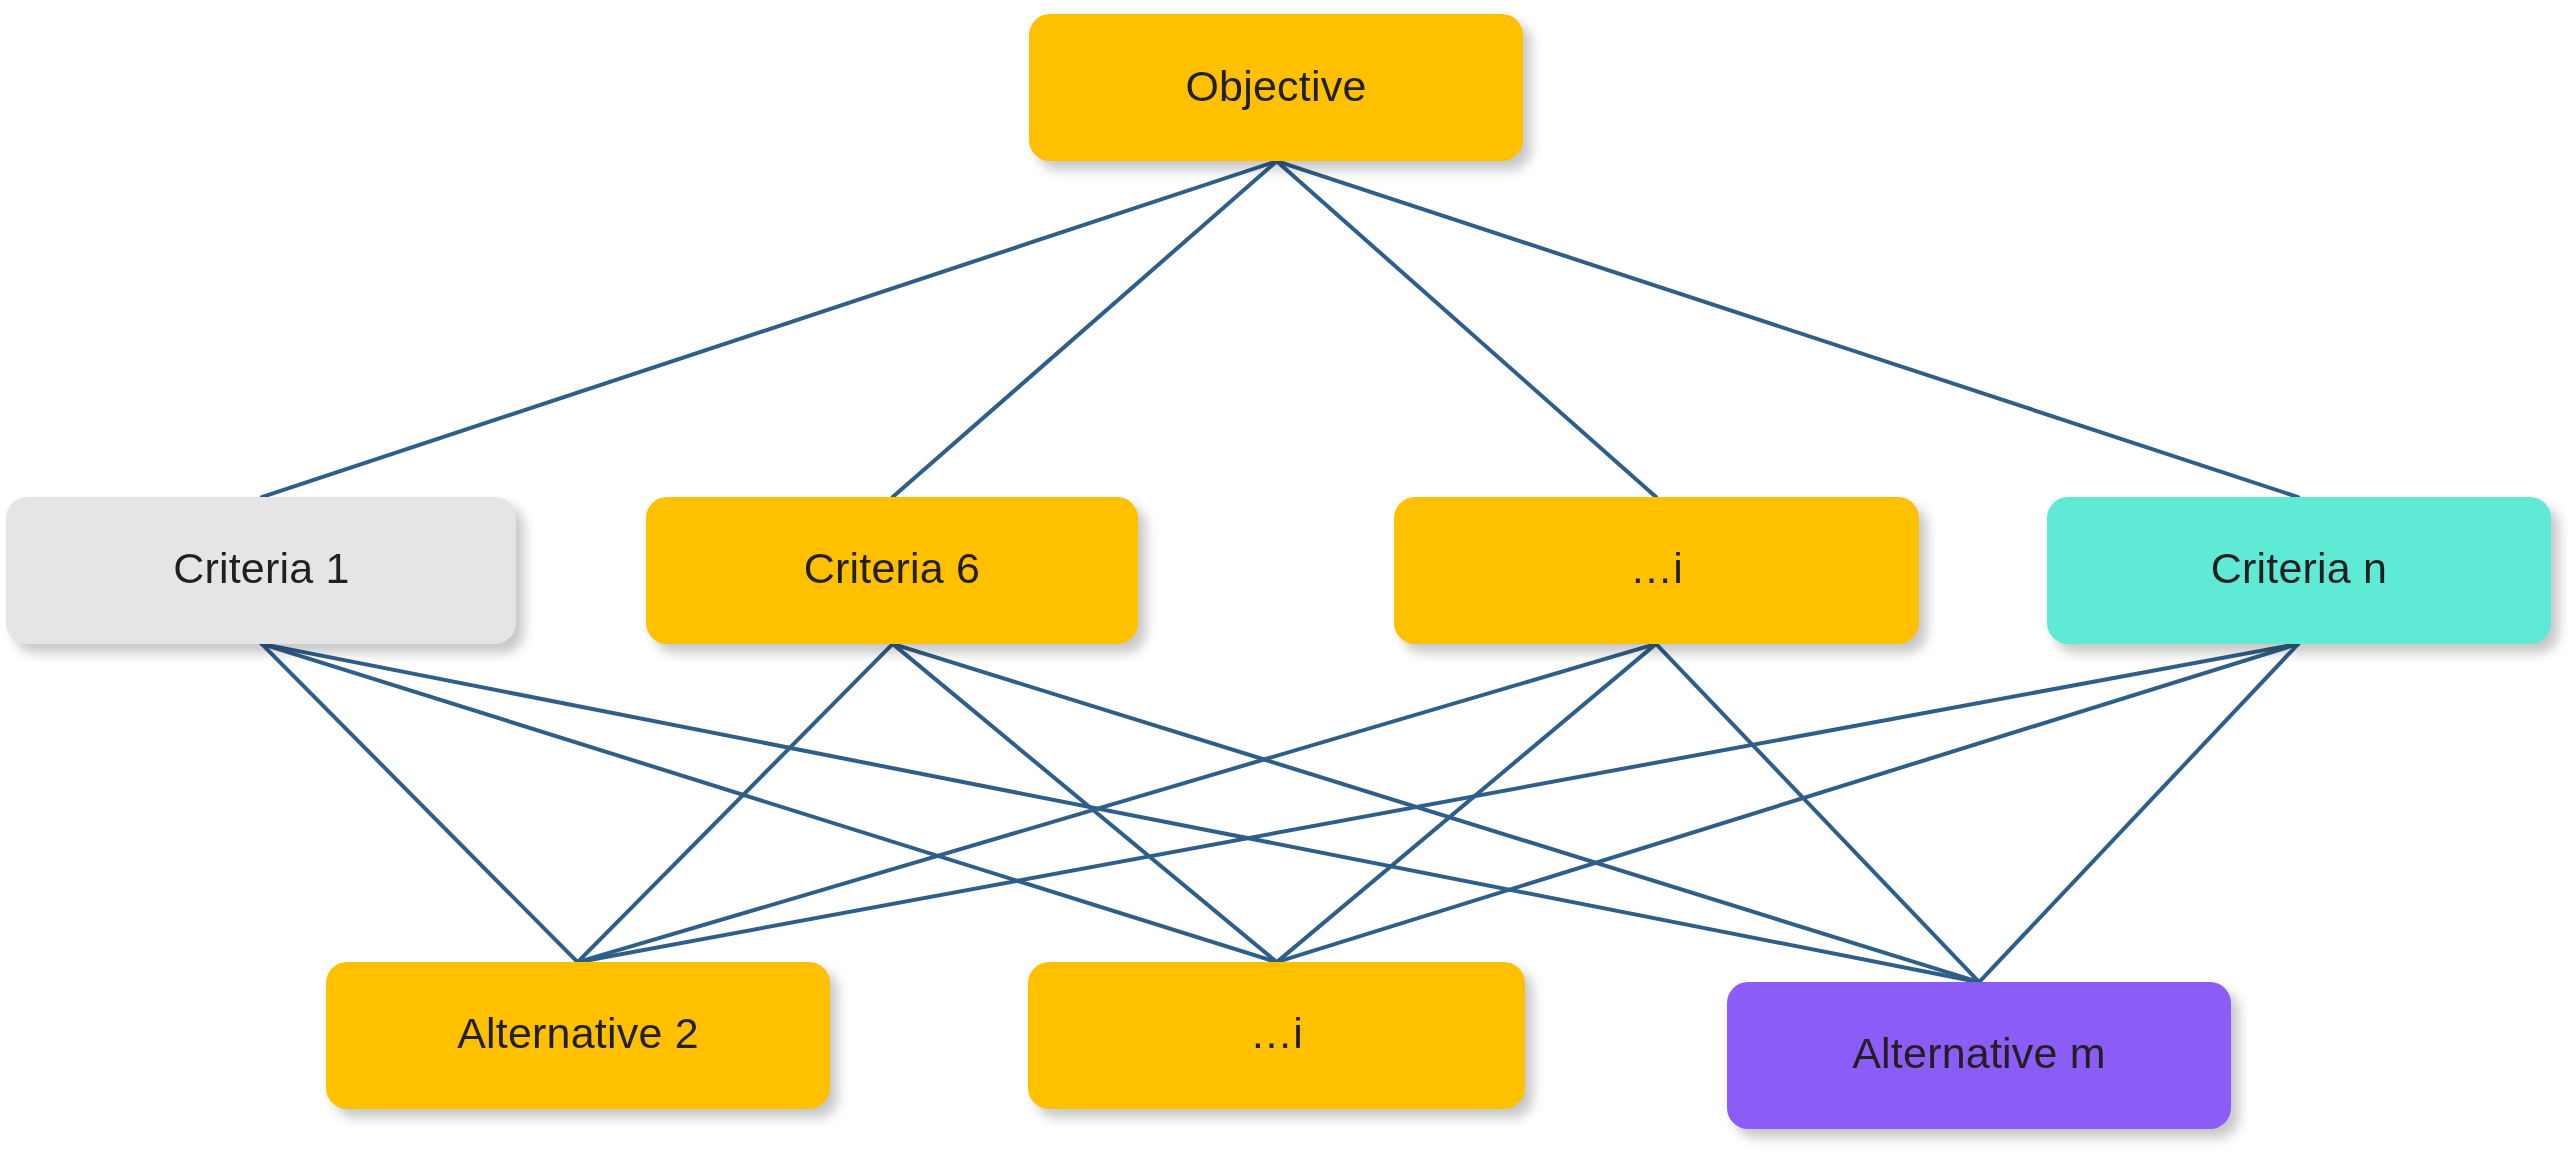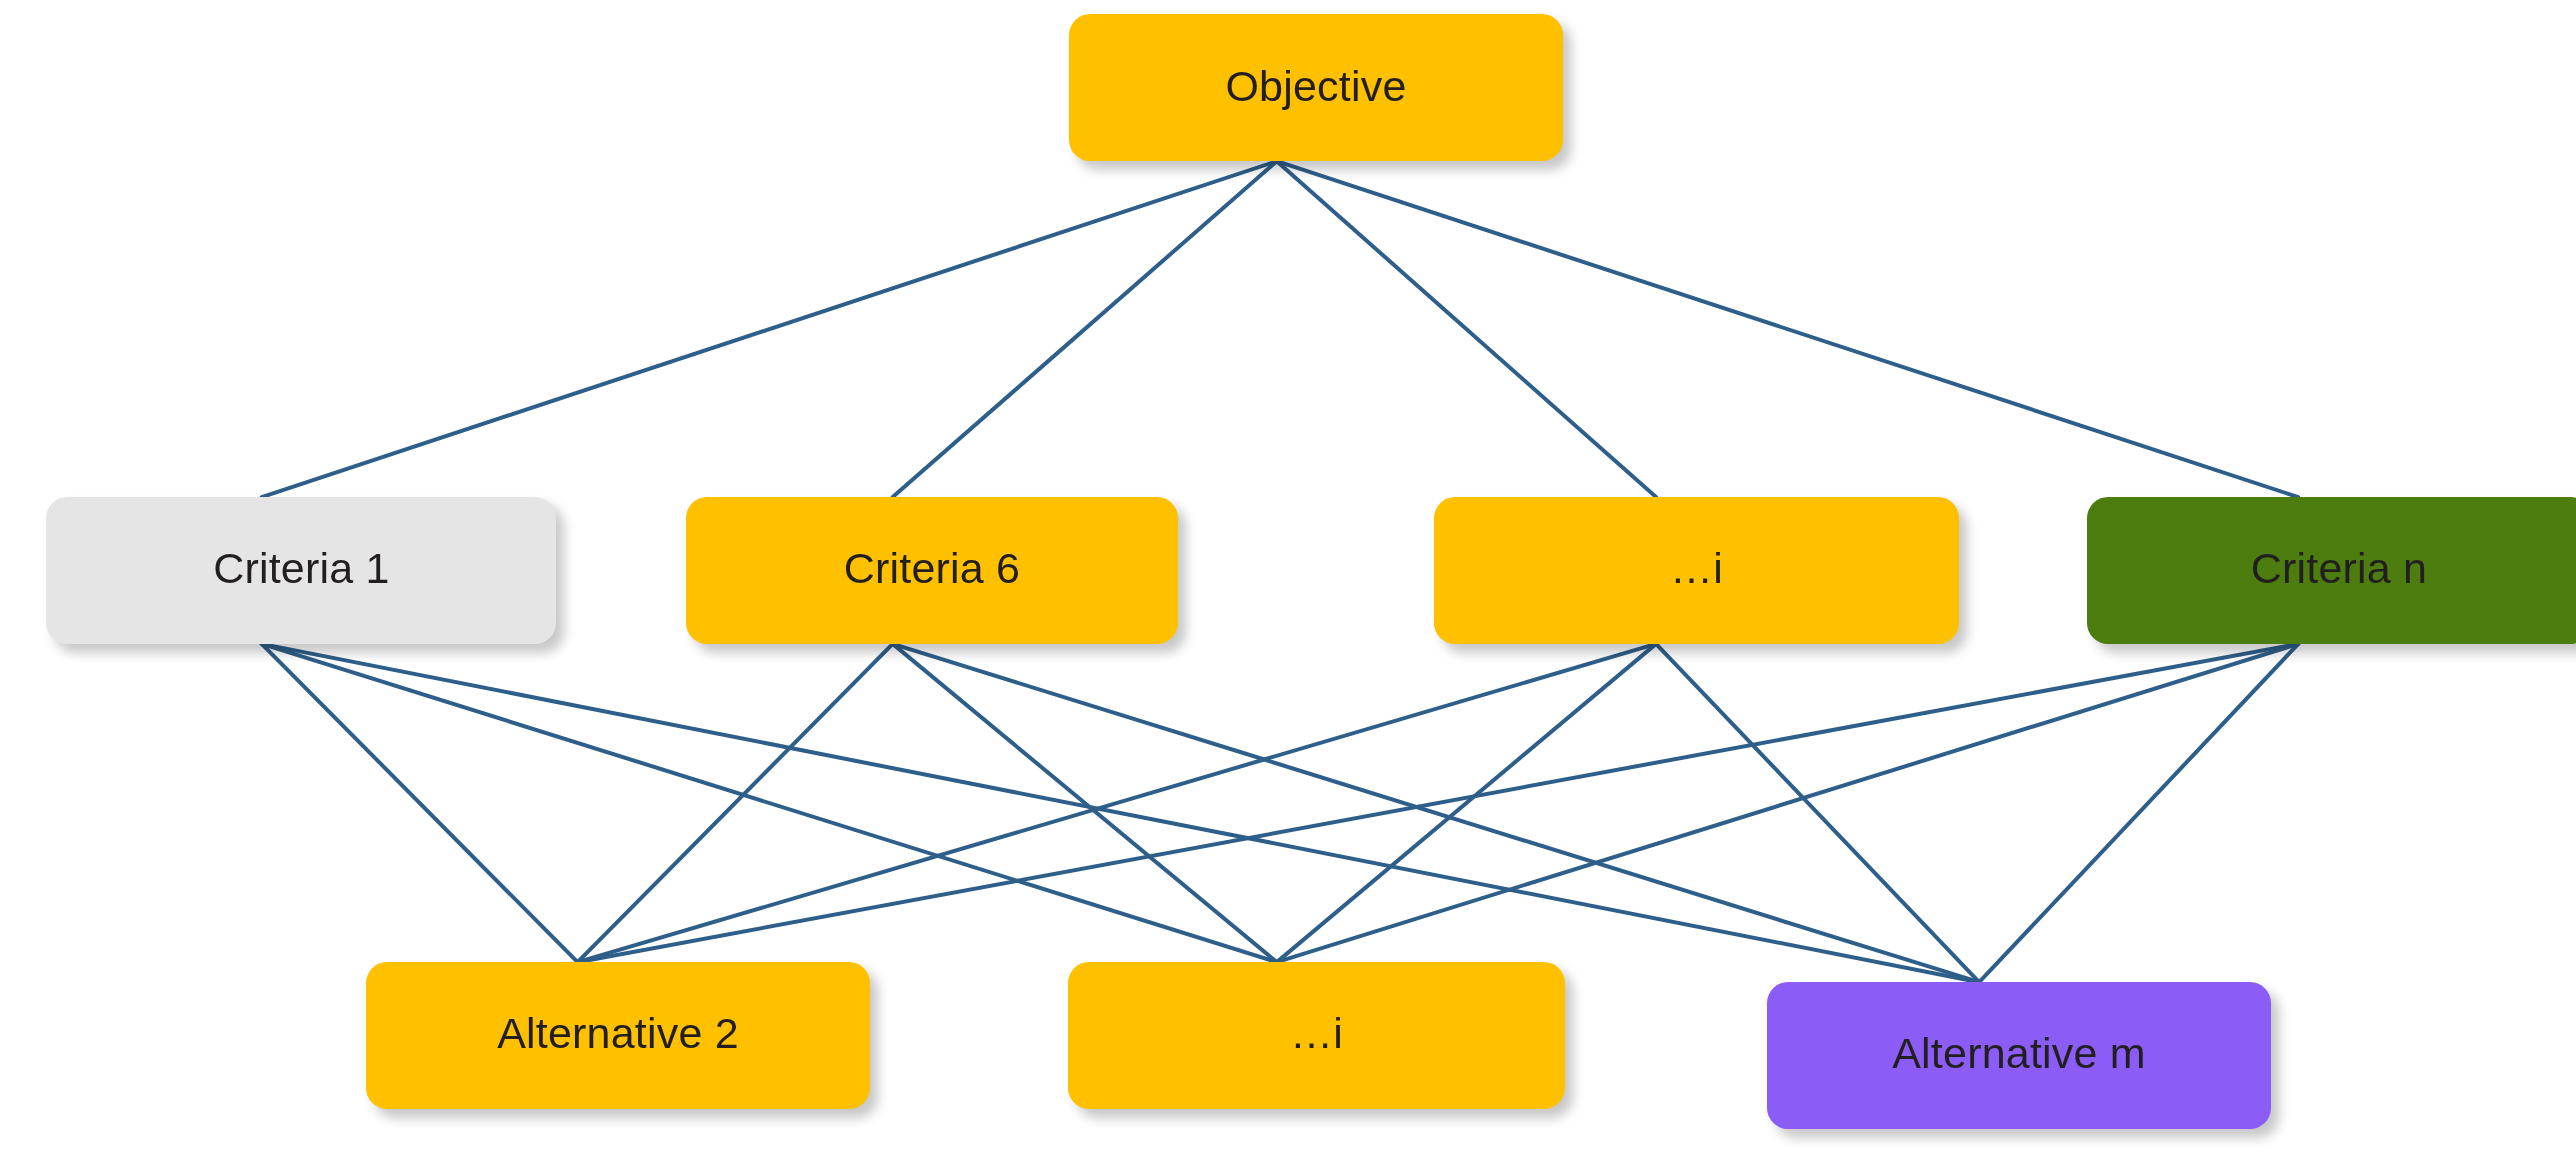--- a/index.html
+++ b/index.html
@@ -34,21 +34,20 @@
     justify-content: center;
     border-radius: 21px;
     background: #FFC000;
     color: #231f20;
     font-size: 43px;
     line-height: 1.1;
     letter-spacing: 0.2px;
     text-align: center;
     box-shadow: 8px 8.8px 11.2px rgba(0,0,0,0.22);
     z-index: 3;
-    margin-left: 40px;
   }
   .node-label {
     display: block;
     white-space: nowrap;
     padding-bottom: 3.2px;
   }
 </style>
 </head>
 <body>
 
@@ -79,21 +78,21 @@
       </div>
       <div class="node" style="left: 6.4px; top: 497px; width: 510px; height: 147px; background: #e5e5e5; color: rgb(35, 31, 32);">
         <span class="node-label">Criteria 1</span>
       </div>
       <div class="node" style="left: 646px; top: 497px; width: 492px; height: 147px; background: rgb(255, 192, 0); color: rgb(35, 31, 32);">
         <span class="node-label">Criteria 6</span>
       </div>
       <div class="node" style="left: 1394px; top: 497px; width: 525px; height: 147px; background: rgb(255, 192, 0); color: rgb(35, 31, 32);">
         <span class="node-label">…i</span>
       </div>
-      <div class="node" style="left: 2047px; top: 497px; width: 504px; height: 147px; background: #4d7c0f; color: rgb(35, 31, 32);">
+      <div class="node" style="left: 2047px; top: 497px; width: 504px; height: 147px; background: #5eead4; color: rgb(35, 31, 32);">
         <span class="node-label">Criteria n</span>
       </div>
       <div class="node" style="left: 326px; top: 962px; width: 504px; height: 147px; background: rgb(255, 192, 0); color: rgb(35, 31, 32);">
         <span class="node-label">Alternative 2</span>
       </div>
       <div class="node" style="left: 1028px; top: 962px; width: 497px; height: 147px; background: rgb(255, 192, 0); color: rgb(35, 31, 32);">
         <span class="node-label">…i</span>
       </div>
       <div class="node" style="left: 1727px; top: 982px; width: 504px; height: 147px; background: #8b5cf6; color: rgb(35, 31, 32);">
         <span class="node-label">Alternative m</span>

